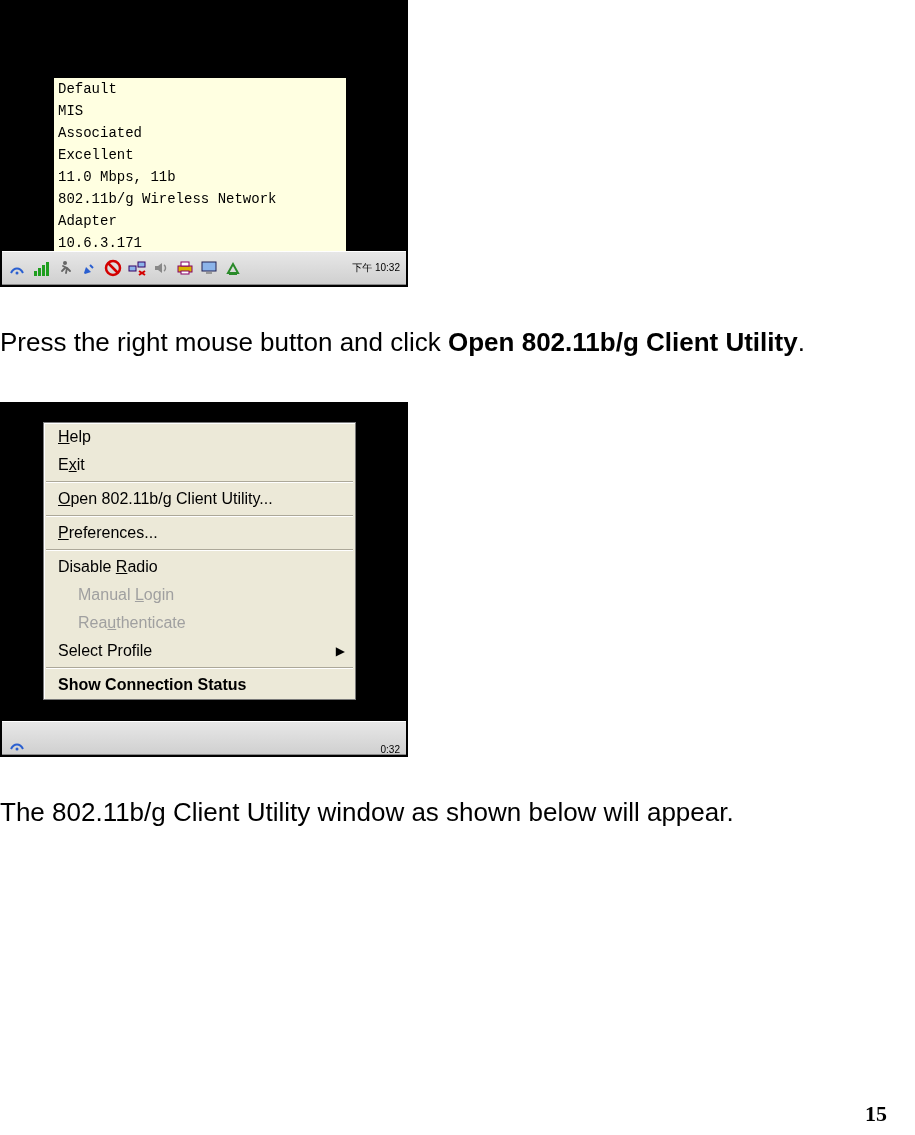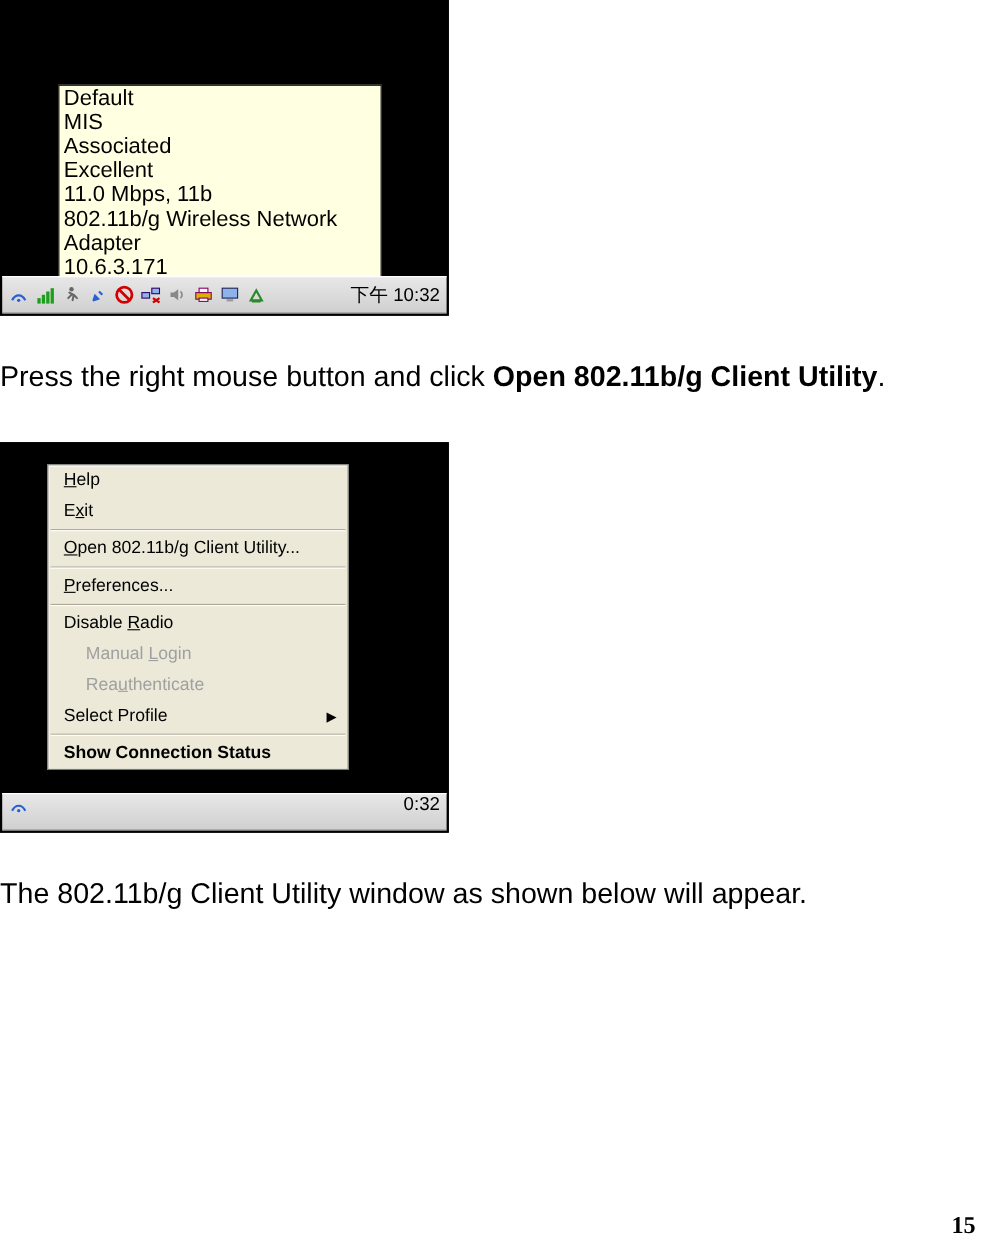--- a/index.html
+++ b/index.html
@@ -27,22 +27,22 @@
     height: 283px;
     position: relative;
   }
   .tooltip {
     position: absolute;
     left: 51px;
     top: 75px;
     width: 294px;
     background: #ffffe1;
     border: 1px solid #000;
-    font-family: Liberation Sans, sans-serif;
-    font-size: 20px;
+    font-family: Liberation Mono, monospace;
+    font-size: 14px;
     line-height: 22px;
     padding: 0 4px 2px 4px;
     box-sizing: border-box;
   }
   .taskbar {
     position: absolute;
     left: 0;
     bottom: 0;
     width: 100%;
     height: 34px;
@@ -63,21 +63,21 @@
     width: 22px;
     height: 22px;
     display: flex;
     align-items: center;
     justify-content: center;
     background: transparent;
     font-size: 16px;
   }
   .clock {
     font-family: "MS Sans Serif", Arial, sans-serif;
-    font-size: 17px;
+    font-size: 10px;
     color: #000;
     padding-right: 2px;
   }
   
   .para {
     font-family: Arial, Helvetica, sans-serif;
     font-size: 26px;
     color: #000;
     margin: 0 0 44px 0;
   }
@@ -86,21 +86,21 @@
   
   .fig2 {
     width: 404px;
     height: 351px;
     position: relative;
   }
   .ctxmenu {
     position: absolute;
     left: 41px;
     top: 18px;
-    width: 274px;
+    width: 313px;
     background: #ece9d8;
     border: 1px solid #7a7a7a;
     box-shadow: 1px 1px 0 #fff inset, 2px 2px 4px rgba(0,0,0,.35);
     font-family: "Tahoma","MS Sans Serif",Arial,sans-serif;
     font-size: 16px;
     box-sizing: border-box;
   }
   .ctxmenu .item {
     padding: 5px 10px 5px 14px;
     color: #000;
@@ -120,21 +120,21 @@
 
   .taskbar2 {
     position: absolute;
     left: 0;
     bottom: 0;
     width: 100%;
     height: 34px;
     background: linear-gradient(#e8e8e8,#cfcfcf);
     box-shadow: inset 0 1px 0 #fff, inset 0 -1px 0 #888;
     display: flex;
-    align-items: flex-start;
+    align-items: flex-end;
     justify-content: space-between;
     padding: 0 4px;
     box-sizing: border-box;
   }
 
   .page-number {
     position: absolute;
     right: 28px;
     bottom: 8px;
     font-family: "Times New Roman", serif;

